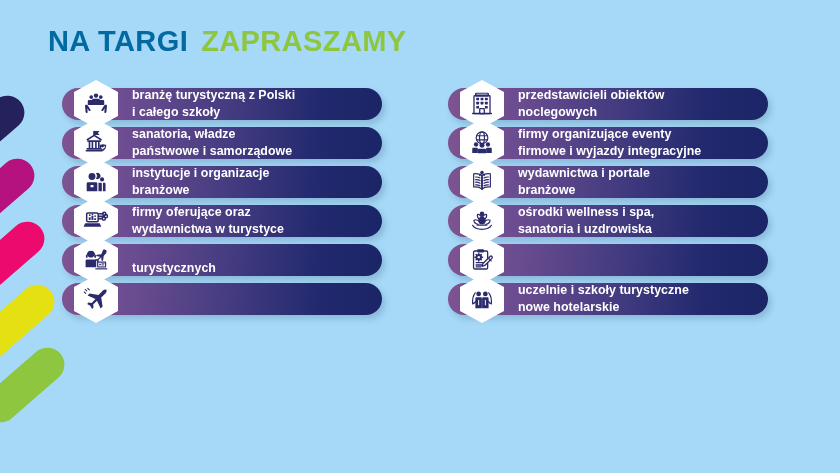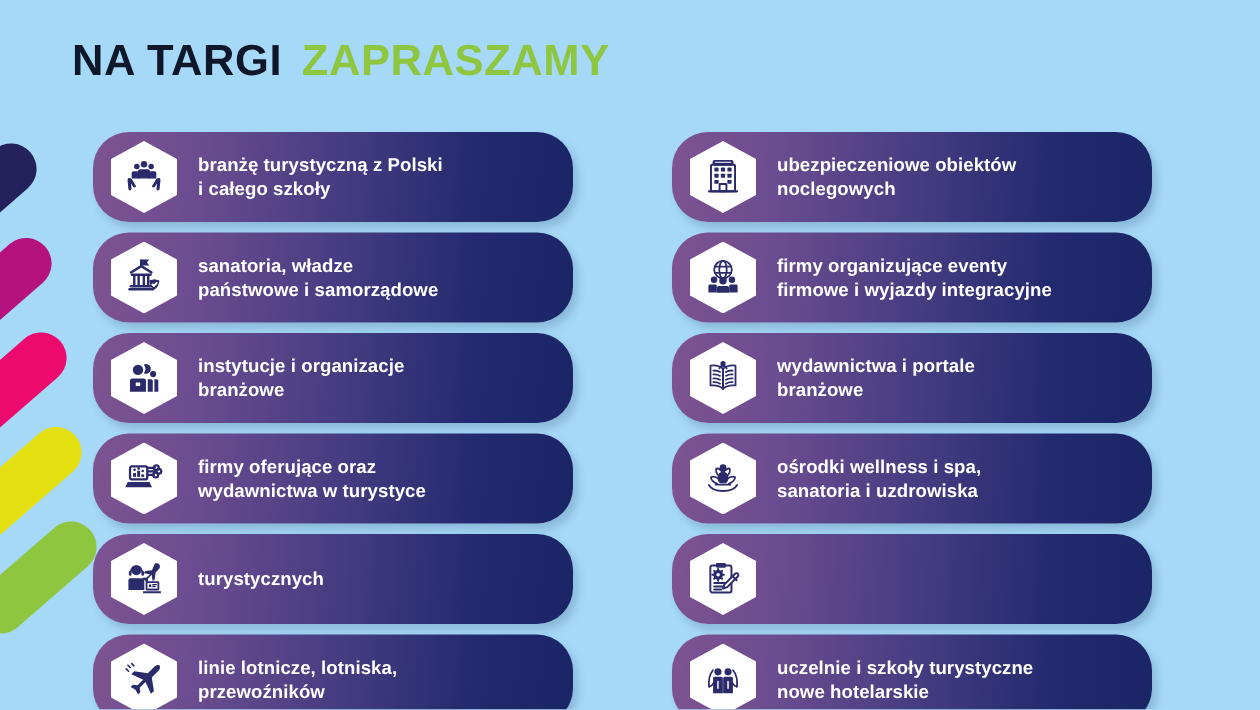--- a/index.html
+++ b/index.html
@@ -49,44 +49,44 @@
     align-items: baseline;
     gap: 13px;
     white-space: nowrap;
   }
   .title-part {
     font-size: 29px;
     font-weight: bold;
     letter-spacing: 0.4px;
     line-height: 1;
   }
-  #title-dark  { color: #0f172a; }
+  #title-dark  { color: #0369a1; }
   #title-green { color: #8ec63f; text-align: center; }
 
   
   .column {
     position: absolute;
     top: 88px;
     width: 320px;
     display: flex;
     flex-direction: column;
     gap: 7px;
   }
   #col-left  { left: 62px; }
   #col-right { left: 448px; }
 
   
   .pill {
     position: relative;
-    height: 60px;
+    height: 32px;
     border-radius: 24px;
     background: linear-gradient(95deg, #7e5391 0%, #6b4c90 22%, #413a7f 55%, #22296e 80%, #1a2566 100%);
     box-shadow: 3px 4px 6px rgba(40, 70, 110, 0.22);
     display: flex;
-    align-items: center;
+    align-items: flex-end;
     overflow: visible;
   }
 
   .hexagon {
     position: absolute;
     left: 12px;
     top: 50%;
     transform: translateY(-50%);
     width: 44px;
     height: 48px;
@@ -227,24 +227,20 @@
         <div class="pill-text">
           <span class="line">turystycznych</span>
         </div>
       </div>
       <div class="pill">
         <div class="hexagon">
           <svg viewBox="0 0 24 24" fill="#2b2a6b">
             <path d="M21.3 3.1c.9.9.7 2.4-.4 3.5l-4.1 4.1 1.3 8.3-1.8 1.8-3.4-7.3-3.5 3.5.3 2.9-1.3 1.3-1.7-2.9-2.9-1.7 1.3-1.3 2.9.3 3.5-3.5-7.3-3.4 1.8-1.8 8.3 1.3 4.1-4.1c1.1-1.1 2.6-1.3 3.5-.4z"></path>
             <path d="M2.1 3.2l1.4 1.4M4.4 2.2l1.4 1.4M1.1 5.5l1.4 1.4" stroke="#2b2a6b" stroke-width="1" stroke-linecap="round"></path>
           </svg>
-        </div>
-        <div class="pill-text">
-          <span class="line">linie lotnicze, lotniska,</span>
-          <span class="line">przewoźników</span>
         </div>
       </div>
     </div>
   <div class="column" id="col-right">
       <div class="pill">
         <div class="hexagon">
           <svg viewBox="0 0 24 24" fill="none" stroke="#2b2a6b" stroke-width="1.2">
             <rect x="4.6" y="4.4" width="14.8" height="16.4" rx=".6"></rect>
             <rect x="6.2" y="2.1" width="11.6" height="2.3" rx=".5" fill="#2b2a6b"></rect>
             <path d="M7.3 2.9h9.4" stroke="#fff" stroke-width=".7" stroke-linecap="round"></path>
@@ -254,21 +250,21 @@
             <rect x="6.7" y="10" width="2.6" height="2.4" rx=".3" fill="#2b2a6b" stroke="none"></rect>
             <rect x="10.7" y="10" width="2.6" height="2.4" rx=".3" fill="#2b2a6b" stroke="none"></rect>
             <rect x="14.7" y="10" width="2.6" height="2.4" rx=".3" fill="#2b2a6b" stroke="none"></rect>
             <rect x="6.7" y="13.8" width="2.6" height="2.4" rx=".3" fill="#2b2a6b" stroke="none"></rect>
             <rect x="14.7" y="13.8" width="2.6" height="2.4" rx=".3" fill="#2b2a6b" stroke="none"></rect>
             <rect x="9.9" y="16.3" width="4.2" height="4.5" rx=".3"></rect>
             <path d="M3.4 20.8h17.2" stroke-linecap="round" stroke-width="1.4"></path>
           </svg>
         </div>
         <div class="pill-text">
-          <span class="line">ubezpieczeniowe obiektów</span>
+          <span class="line">przedstawicieli obiektów</span>
           <span class="line">noclegowych</span>
         </div>
       </div>
       <div class="pill">
         <div class="hexagon">
           <svg viewBox="0 0 24 24" fill="none" stroke="#2b2a6b" stroke-width="1.1">
             <circle cx="12" cy="7.2" r="5.4"></circle>
             <ellipse cx="12" cy="7.2" rx="2.3" ry="5.4"></ellipse>
             <path d="M6.9 5.3h10.2M6.9 9.1h10.2" stroke-linecap="round"></path>
             <circle cx="12" cy="14" r="2.3" fill="#2b2a6b" stroke="none"></circle>

